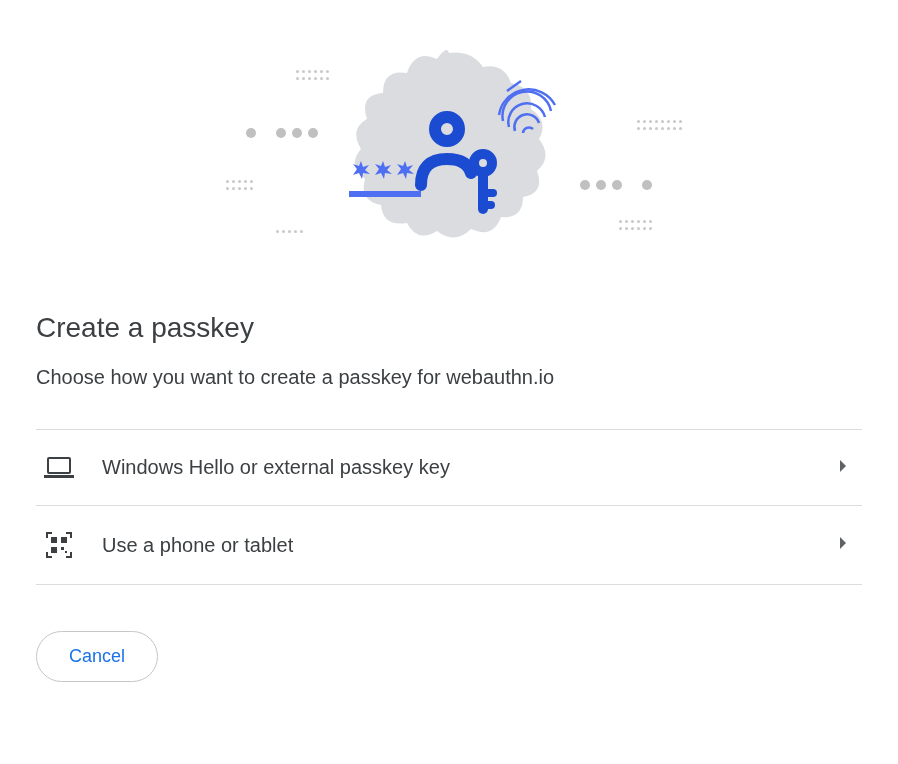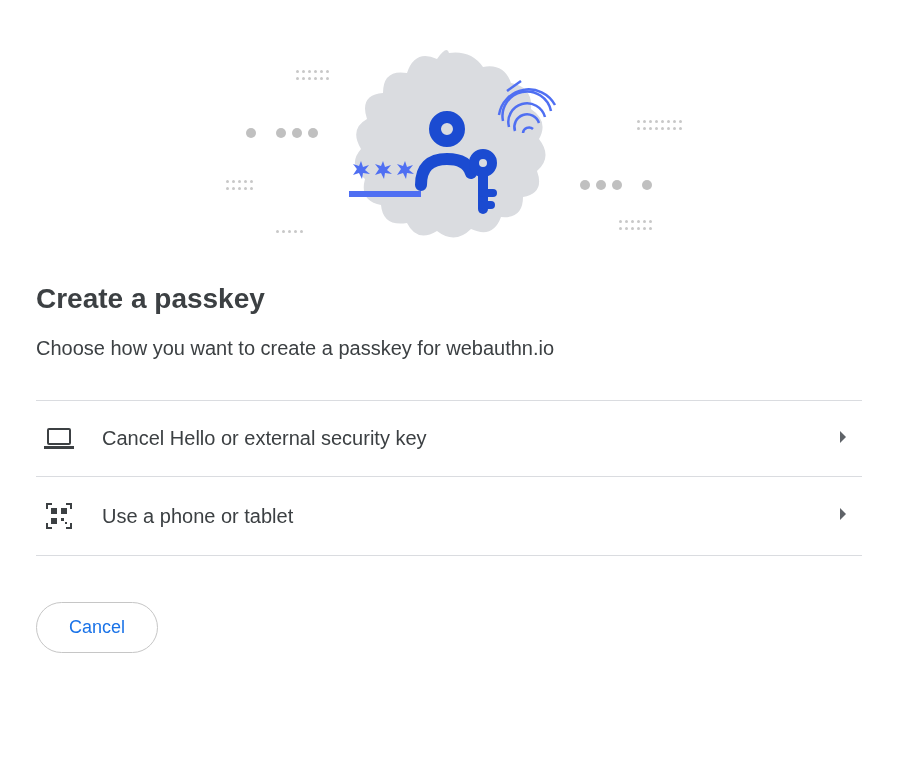--- a/index.html
+++ b/index.html
@@ -20,22 +20,22 @@
     .hero {
       height: 230px;
       display: flex;
       align-items: center;
       justify-content: center;
       position: relative;
     }
     .title {
       font-size: 28px;
       color: #3c4043;
-      font-weight: 700;
-      margin-top: 23px;
+      font-weight: 400;
+      margin-top: 52px;
       margin-bottom: 22px;
     }
     .subtitle {
       font-size: 20px;
       color: #3c4043;
       font-weight: 400;
       margin-bottom: 40px;
     }
     .options {
       border-top: 1px solid #dadce0;
@@ -260,21 +260,21 @@
 
   <div class="options">
 
     <div class="option-row">
       <span class="option-icon">
         <svg width="30" height="22" viewBox="0 0 30 22">
           <rect x="4" y="1" width="22" height="15" rx="1" fill="none" stroke="#3c4043" stroke-width="2"></rect>
           <rect x="0" y="18" width="30" height="3" fill="#3c4043"></rect>
         </svg>
       </span>
-      <span class="option-label">Cancel Hello or external security key</span>
+      <span class="option-label">Windows Hello or external passkey key</span>
       <span class="caret">
         <svg width="10" height="14" viewBox="0 0 10 14">
             <path d="M2 1 L8 7 L2 13 Z" fill="#5f6368"></path>
           </svg>
       </span>
     </div>
 
     <div class="option-row">
       <span class="option-icon">
         <svg width="26" height="26" viewBox="0 0 26 26" fill="#3c4043">

